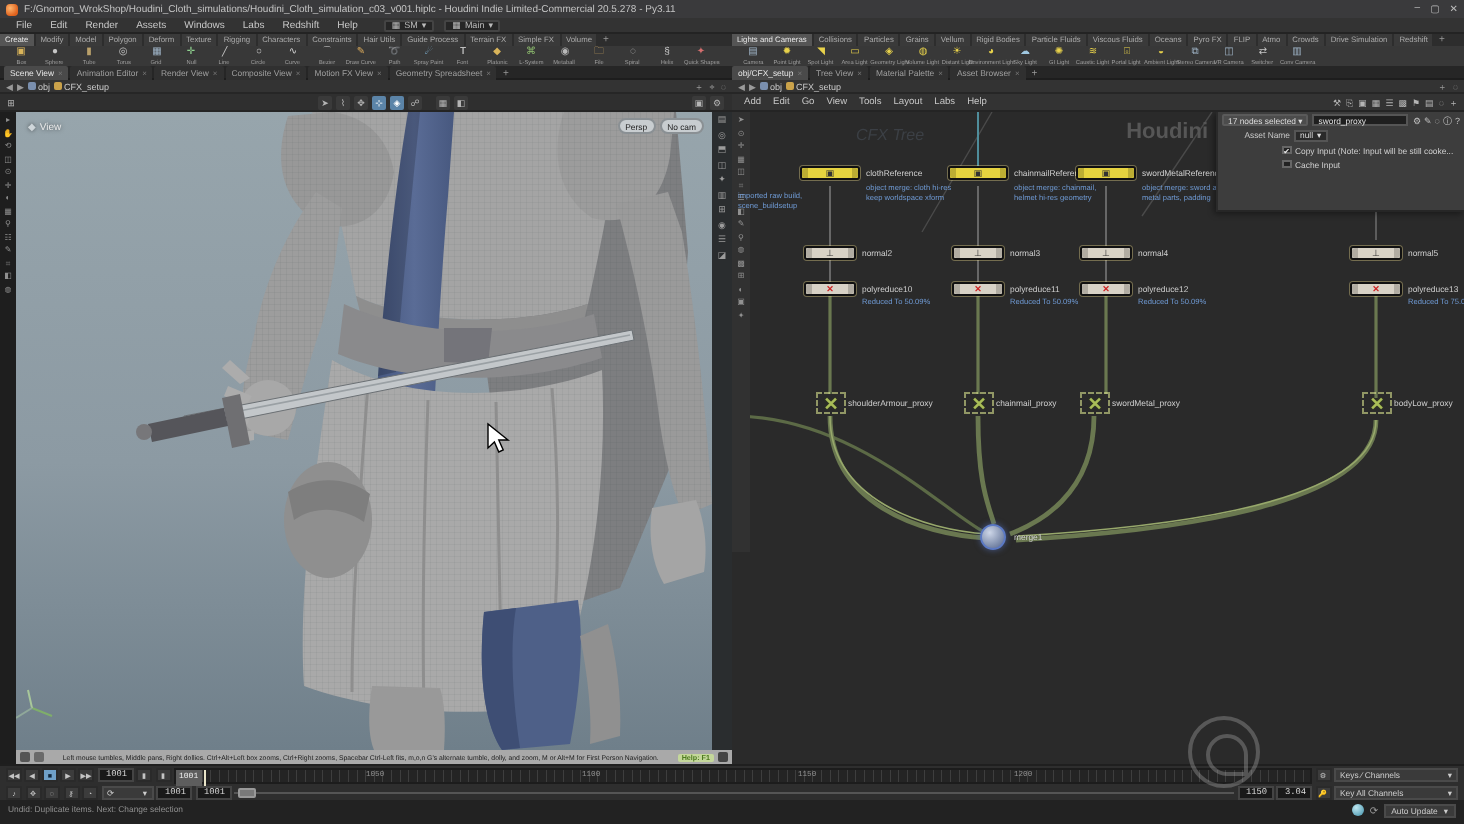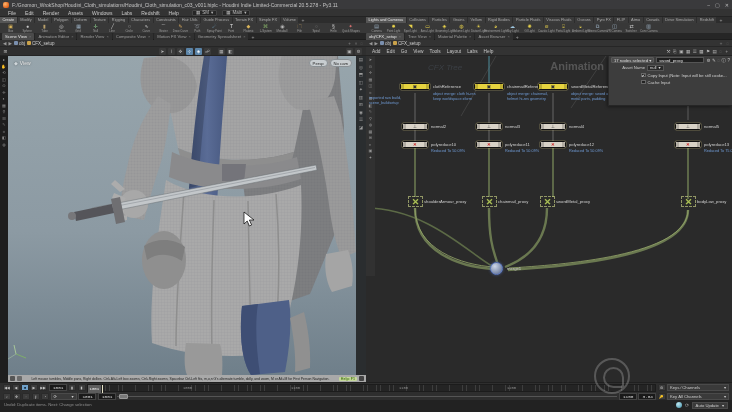--- a/index.html
+++ b/index.html
@@ -611,21 +611,21 @@
       <path d="M49,37 L49,67 M49,74 L49,85 M123,37 L123,67 M123,74 L123,85 M187,37 L187,67 M187,74 L187,85" stroke="#777" stroke-width=".8" fill="none"></path>
       <path d="M49,92 L49,141 M123,92 L123,141 M187,92 L187,141 M322,92 L322,143" stroke="#6a7850" stroke-width="1.6" fill="none"></path>
       <path d="M0,152 C60,152 104,198 126,210" stroke="#5c6a46" stroke-width="1.6" fill="none"></path>
       <path d="M49,152 C49,196 94,211 127,213" stroke="#6a7850" stroke-width="2.4" fill="none"></path>
       <path d="M123,152 C123,186 128,196 131,206" stroke="#6a7850" stroke-width="2.4" fill="none"></path>
       <path d="M181,152 C181,192 152,206 139,211" stroke="#6a7850" stroke-width="2.4" fill="none"></path>
       <path d="M322,154 C322,202 192,211 142,214" stroke="#6a7850" stroke-width="2.4" fill="none"></path>
       <path d="M322,154 C322,200 194,209 143,212" stroke="#97a86b" stroke-width=".8" fill="none"></path>
       <path d="M49,152 C49,194 96,209 128,211" stroke="#97a86b" stroke-width=".8" fill="none"></path>
     </svg>
-    <div id="net-watermark">Animation</div>
+    <div id="net-watermark">Houdini</div>
     <div id="net-boxlabel">CFX Tree</div>
     <div id="net-leftstrip">
         <span class="sic">➤</span>
         <span class="sic">⊙</span>
         <span class="sic">✛</span>
         <span class="sic">▦</span>
         <span class="sic">◫</span>
         <span class="sic">⌗</span>
         <span class="sic">☰</span>
         <span class="sic">◧</span>

